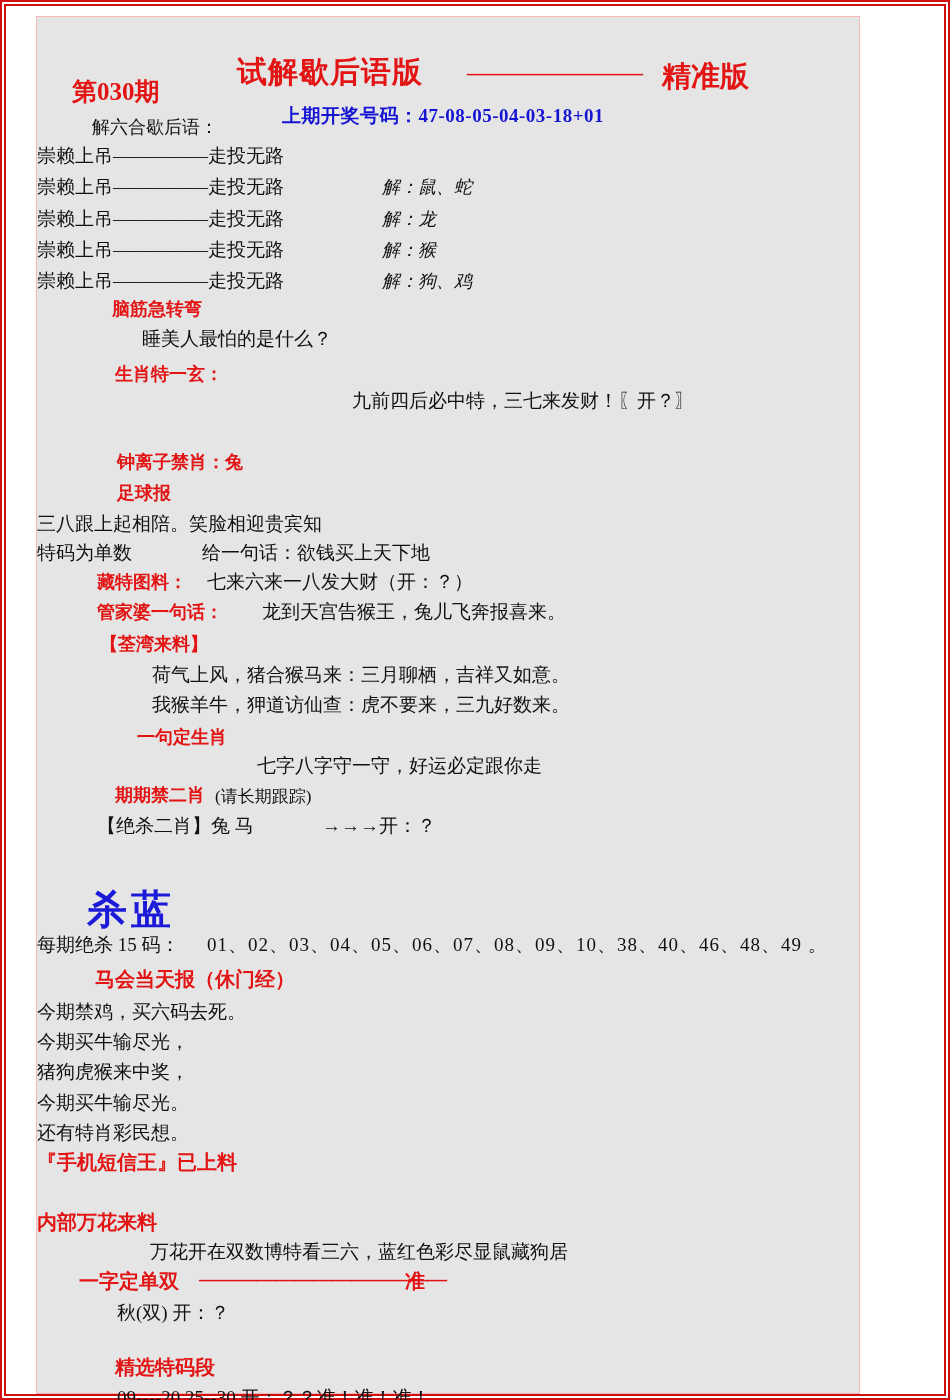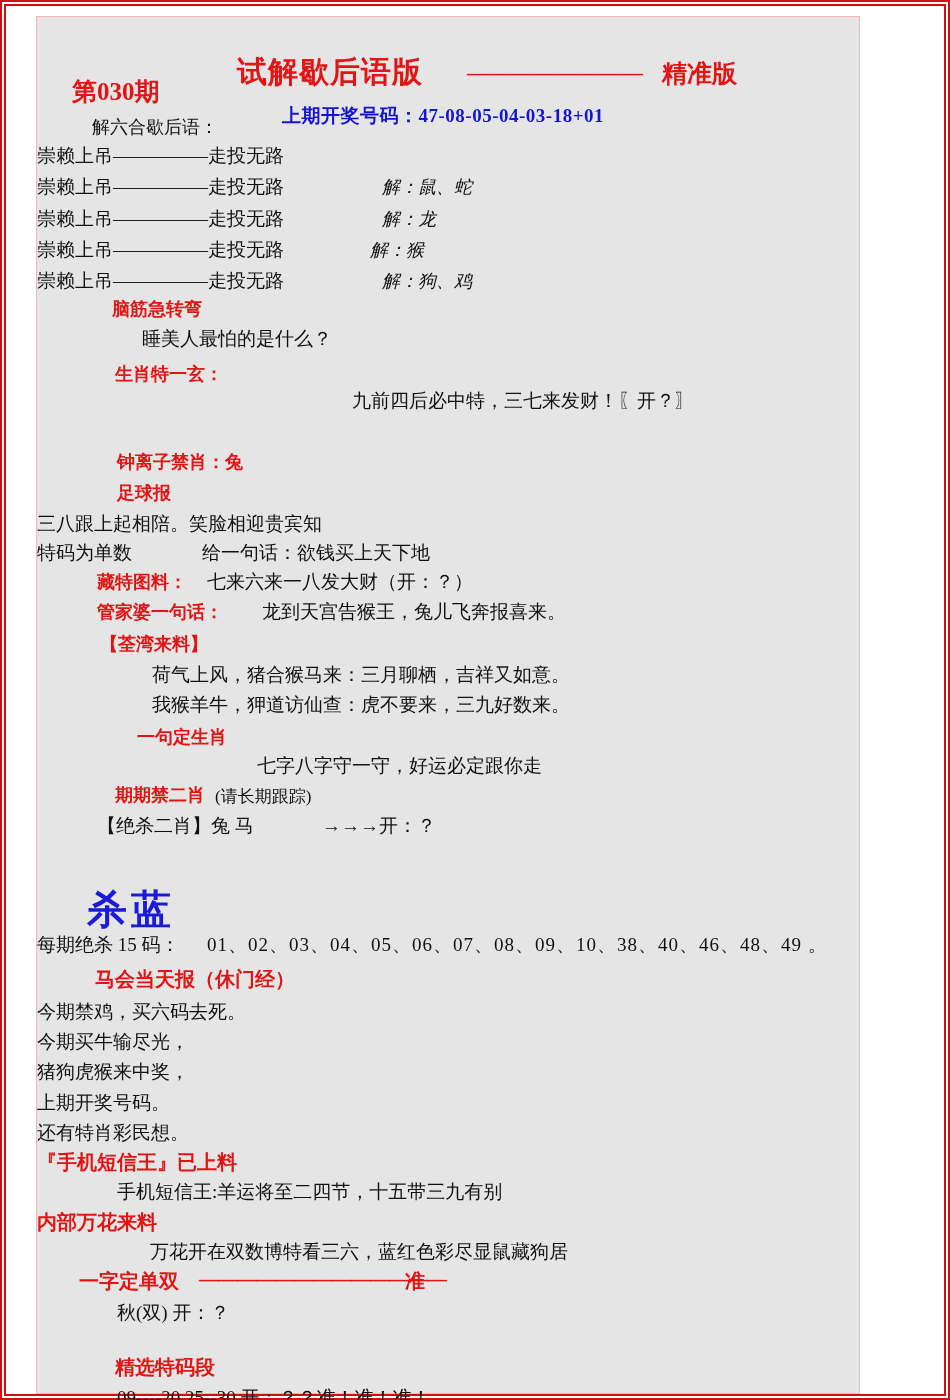--- a/index.html
+++ b/index.html
@@ -40,21 +40,21 @@
     color: #e21414;
     font-family: "Liberation Serif", serif;
     letter-spacing: 1px;
   }
   .title-dash {
     font-size: 22px;
     color: #e21414;
     font-weight: bold;
   }
   .title-sub {
-    font-size: 25px;
+    font-size: 29px;
     color: #e21414;
     font-weight: bold;
   }
   .issue {
     font-size: 25px;
     font-weight: bold;
     color: #e21414;
   }
   .lastdraw {
     font-size: 19px;
@@ -131,21 +131,21 @@
 
     <div class="abs riddle-line" style="left:0px; top:126px;">崇赖上吊—————走投无路</div>
 
     <div class="abs riddle-line" style="left:0px; top:157px;">崇赖上吊—————走投无路</div>
     <div class="abs riddle-ans" style="left:345px; top:158px;">解：鼠、蛇</div>
 
     <div class="abs riddle-line" style="left:0px; top:189px;">崇赖上吊—————走投无路</div>
     <div class="abs riddle-ans" style="left:345px; top:190px;">解：龙</div>
 
     <div class="abs riddle-line" style="left:0px; top:220px;">崇赖上吊—————走投无路</div>
-    <div class="abs riddle-ans" style="left:333px; top:221px;">解：猴</div>
+    <div class="abs riddle-ans" style="left:345px; top:221px;">解：猴</div>
 
     <div class="abs riddle-line" style="left:0px; top:251px;">崇赖上吊—————走投无路</div>
     <div class="abs riddle-ans" style="left:345px; top:252px;text-align:right;">解：狗、鸡</div>
 
     <div class="abs hdr-red" style="left:75px; top:280px;">脑筋急转弯</div>
     <div class="abs txt" style="left:105px; top:309px;">睡美人最怕的是什么？</div>
 
     <div class="abs hdr-red" style="left:78px; top:345px;">生肖特一玄：</div>
     <div class="abs txt" style="left:315px; top:371px;">九前四后必中特，三七来发财！〖开？〗</div>
 
@@ -174,25 +174,24 @@
     <div class="abs txt" style="left:285px; top:796px;">→→→开：？</div>
 
     <div class="abs shalan" style="left:50px; top:865px;">杀蓝</div>
     <div class="abs txt" style="left:0px; top:915px;">每期绝杀 15 码：</div>
     <div class="abs kill-nums" style="left:170px; top:915px;">01、02、03、04、05、06、07、08、09、10、38、40、46、48、49 。</div>
 
     <div class="abs hdr-red-lg" style="left:58px; top:949px;">马会当天报（休门经）</div>
     <div class="abs txt" style="left:0px; top:982px;">今期禁鸡，买六码去死。</div>
     <div class="abs txt" style="left:0px; top:1012px;">今期买牛输尽光，</div>
     <div class="abs txt" style="left:0px; top:1042px;">猪狗虎猴来中奖，</div>
-    <div class="abs txt" style="left:0px; top:1073px;">上期开奖号码。</div>
+    <div class="abs txt" style="left:0px; top:1073px;">今期买牛输尽光。</div>
     <div class="abs txt" style="left:0px; top:1103px;">还有特肖彩民想。</div>
 
     <div class="abs hdr-red-lg" style="left:0px; top:1132px;">『手机短信王』已上料</div>
-    <div class="abs txt" style="left:80px; top:1162px;">手机短信王:羊运将至二四节，十五带三九有别</div>
 
     <div class="abs hdr-red-lg" style="left:0px; top:1192px;">内部万花来料</div>
     <div class="abs txt" style="left:113px; top:1222px;">万花开在双数博特看三六，蓝红色彩尽显鼠藏狗居</div>
 
     <div class="abs hdr-red-lg" style="left:42px; top:1251px;">一字定单双</div>
     <div class="abs hdr-red-lg line-through-dash" style="left:162px; top:1251px;">—————————————</div>
     <div class="abs hdr-red-lg" style="left:368px; top:1251px;">准</div>
     <div class="abs txt" style="left:80px; top:1283px;">秋(双)  开：？</div>
 
     <div class="abs hdr-red-lg" style="left:78px; top:1337px;">精选特码段</div>

